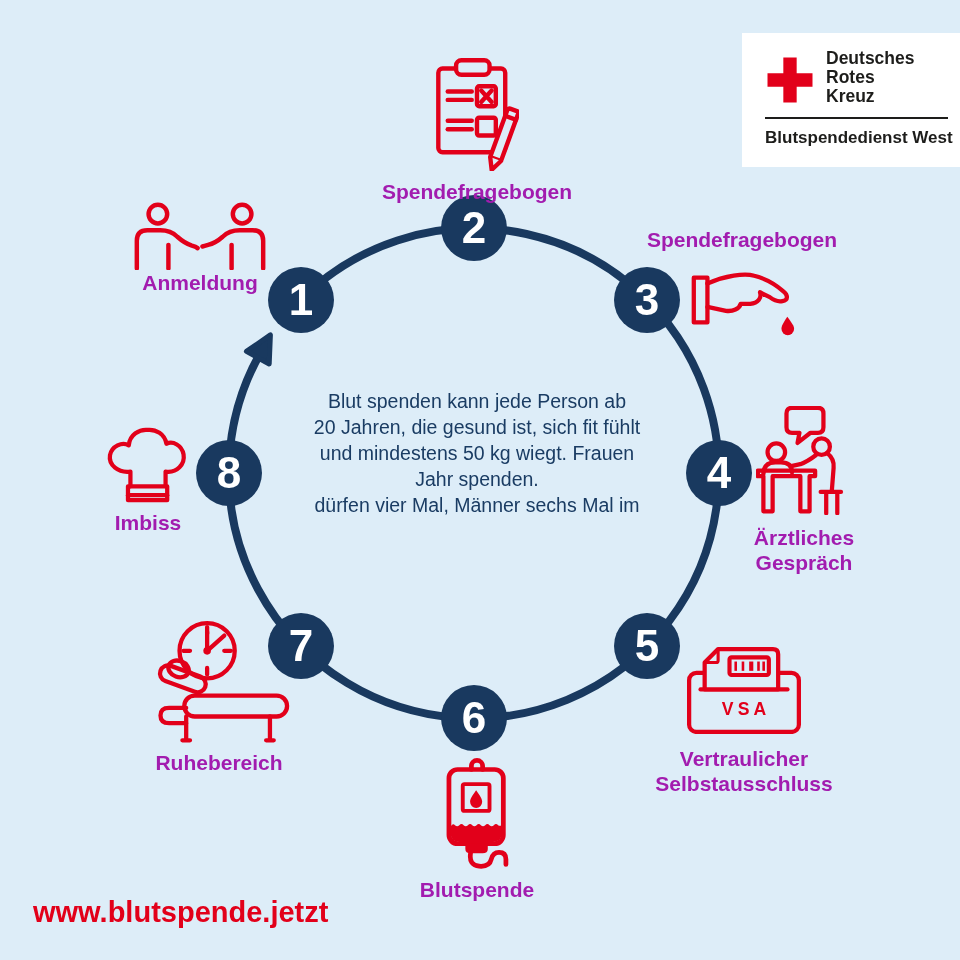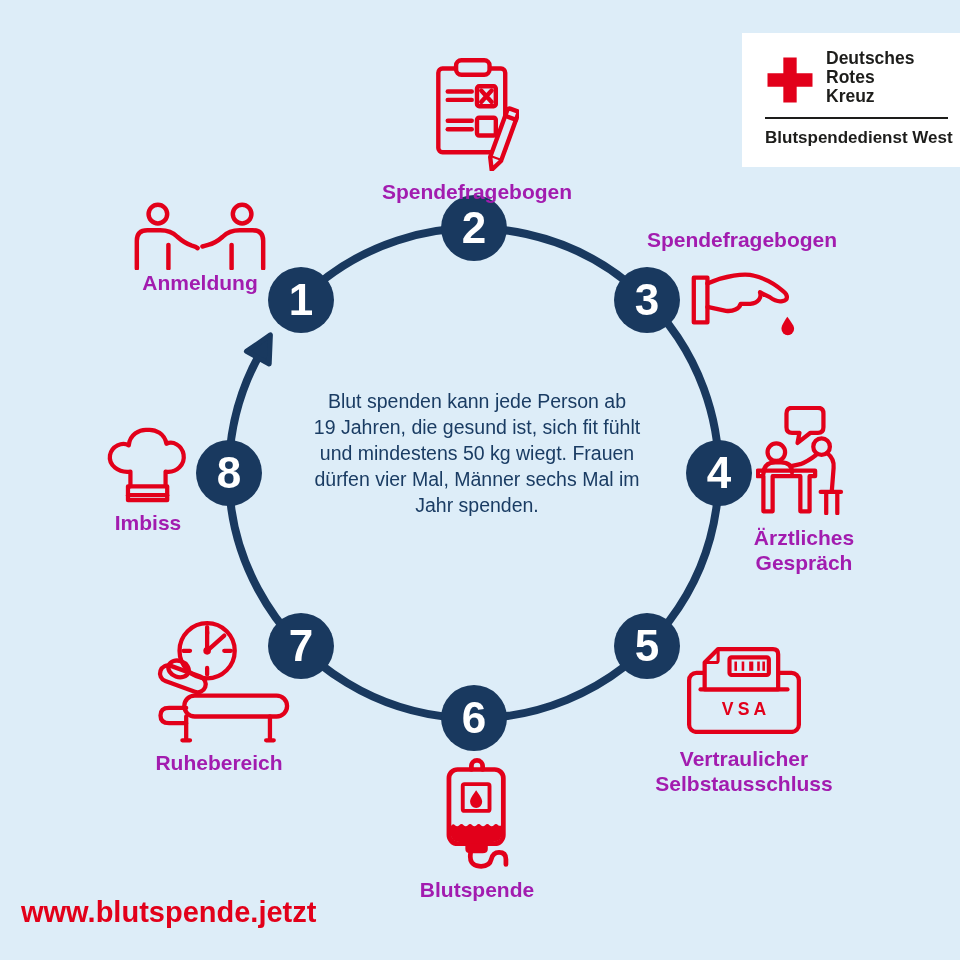--- a/index.html
+++ b/index.html
@@ -42,21 +42,21 @@
   }
   .logo-org span{display:block;}
   .logo-divider{
     position:absolute;left:23px;right:20px;top:84px;height:2px;background:#1d1d1b;
   }
   .logo-division{
     position:absolute;left:23px;top:95px;
     font-weight:700;font-size:17px;color:#1d1d1b;white-space:nowrap;
   }
   .website{
-    position:absolute;left:21px;top:896px;
+    position:absolute;left:33px;top:896px;
     font-weight:700;font-size:29px;color:#e2001a;white-space:nowrap;
   }
   .red-stroke{stroke:#e2001a;fill:none;stroke-linecap:round;stroke-linejoin:round;}
   .red-fill{fill:#e2001a;stroke:none;}
   .bg-fill{fill:#ddedf8;}
 </style>
 </head>
 <body>
 
 <div class="canvas">
@@ -227,24 +227,24 @@
         <rect x="33" y="76" width="48" height="17"></rect>
         <path d="M33,87 H81"></path>
       </g>
     </svg>
     <div class="step-label nowrap" style="margin-top:4px;">Imbiss</div>
   </div>
 
   <div class="center-block">
     <div class="center-body">
       <span>Blut spenden kann jede Person ab</span>
-      <span>19 Jahren, die gesund ist, sich fit fühlt</span>
+      <span>20 Jahren, die gesund ist, sich fit fühlt</span>
       <span>und mindestens 50 kg wiegt. Frauen</span>
+      <span>Jahr spenden.</span>
       <span>dürfen vier Mal, Männer sechs Mal im</span>
-      <span>Jahr spenden.</span>
     </div>
   </div>
 
   <div class="logo-box">
     <svg class="logo-cross" width="50" height="50" viewBox="0 0 60 60">
       <path d="M22,3 H38 V22 H57 V38 H38 V57 H22 V38 H3 V22 H22 Z" fill="#e2001a"></path>
     </svg>
     <div class="logo-org">
       <span>Deutsches</span>
       <span>Rotes</span>

